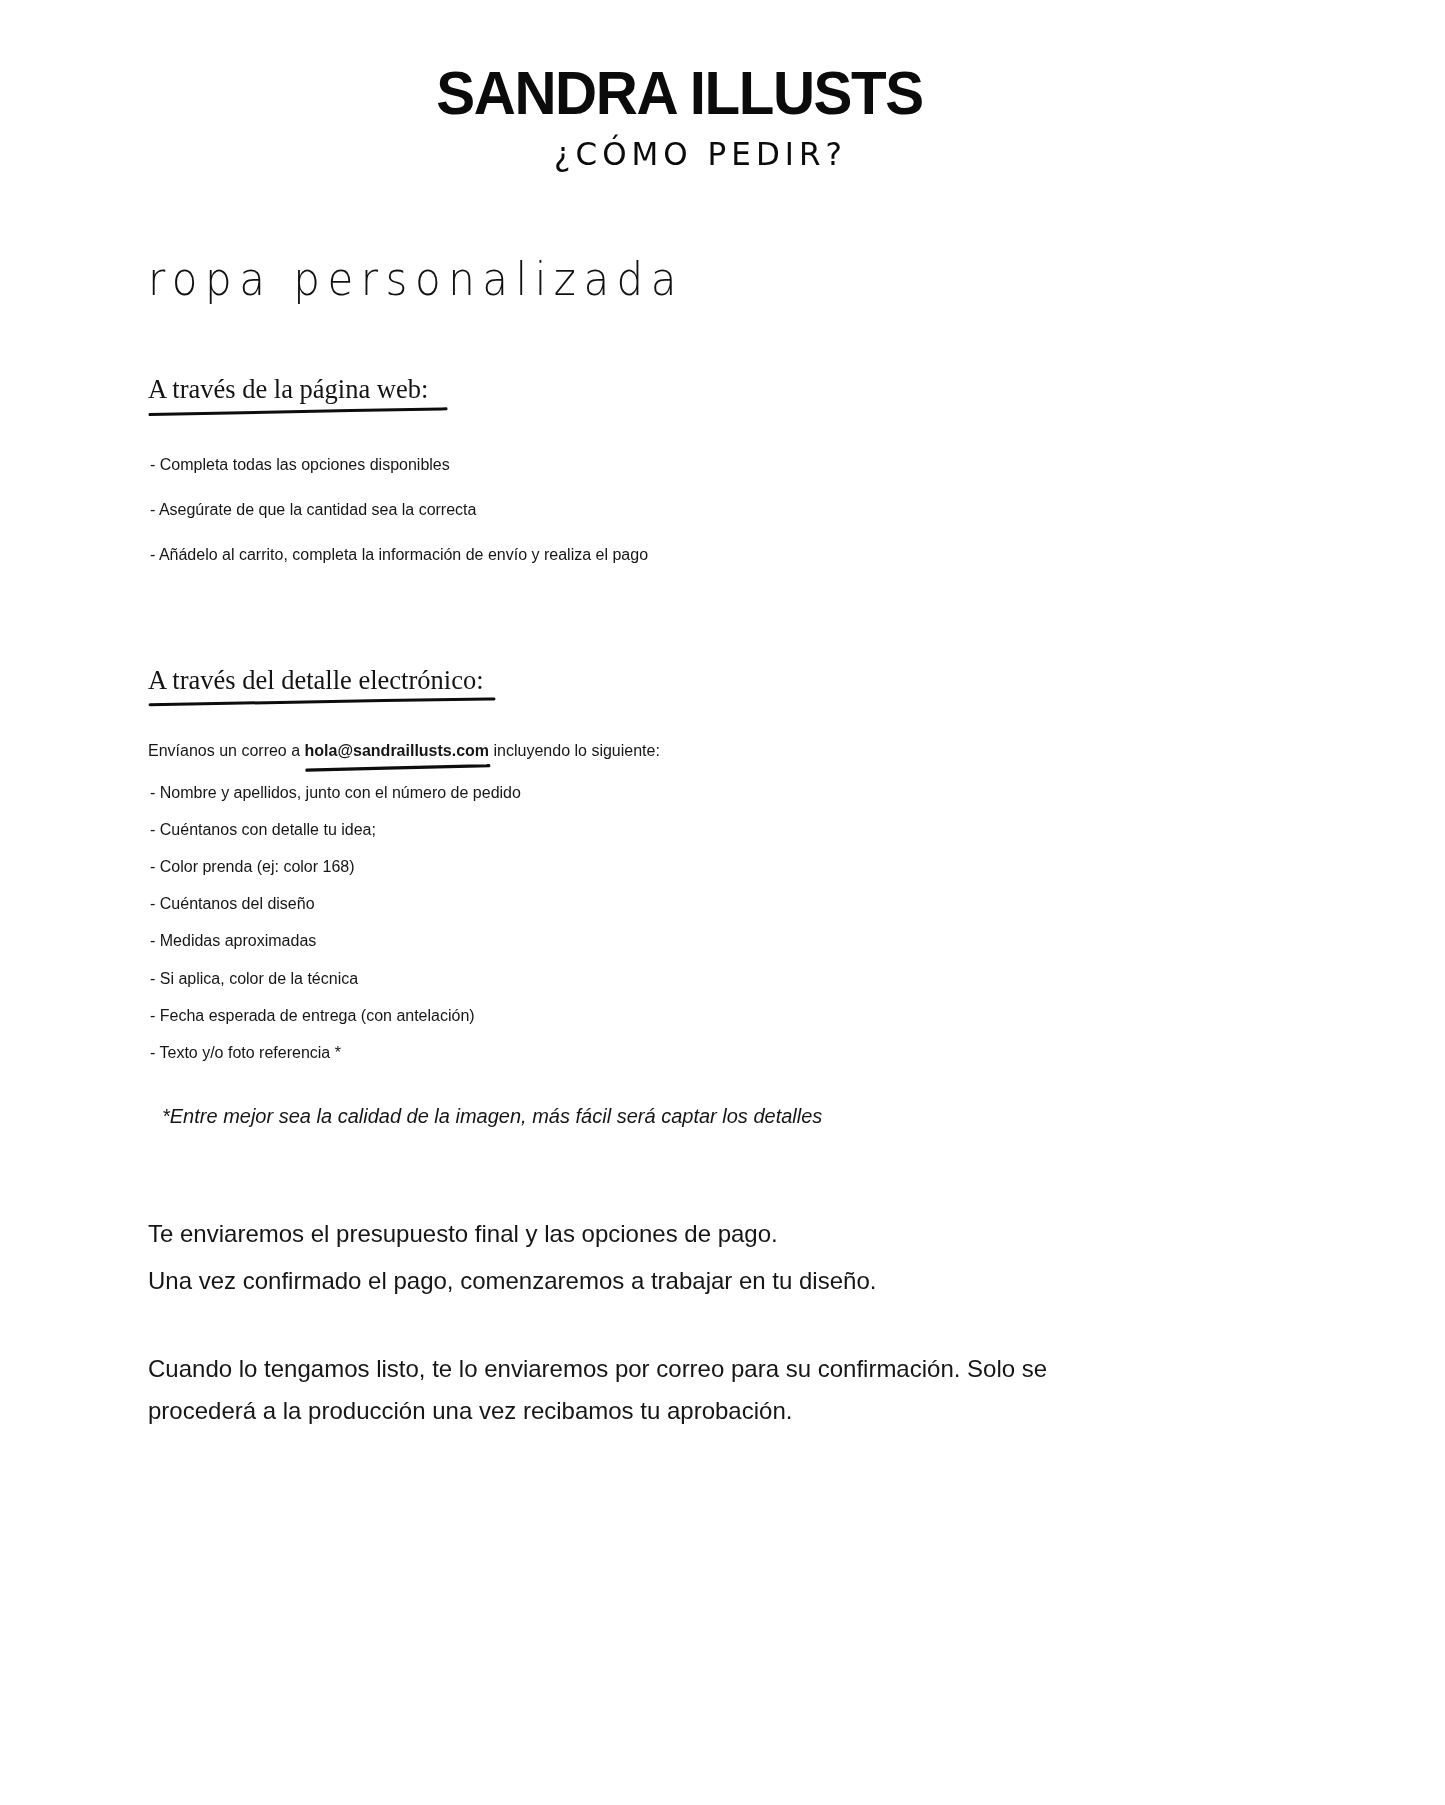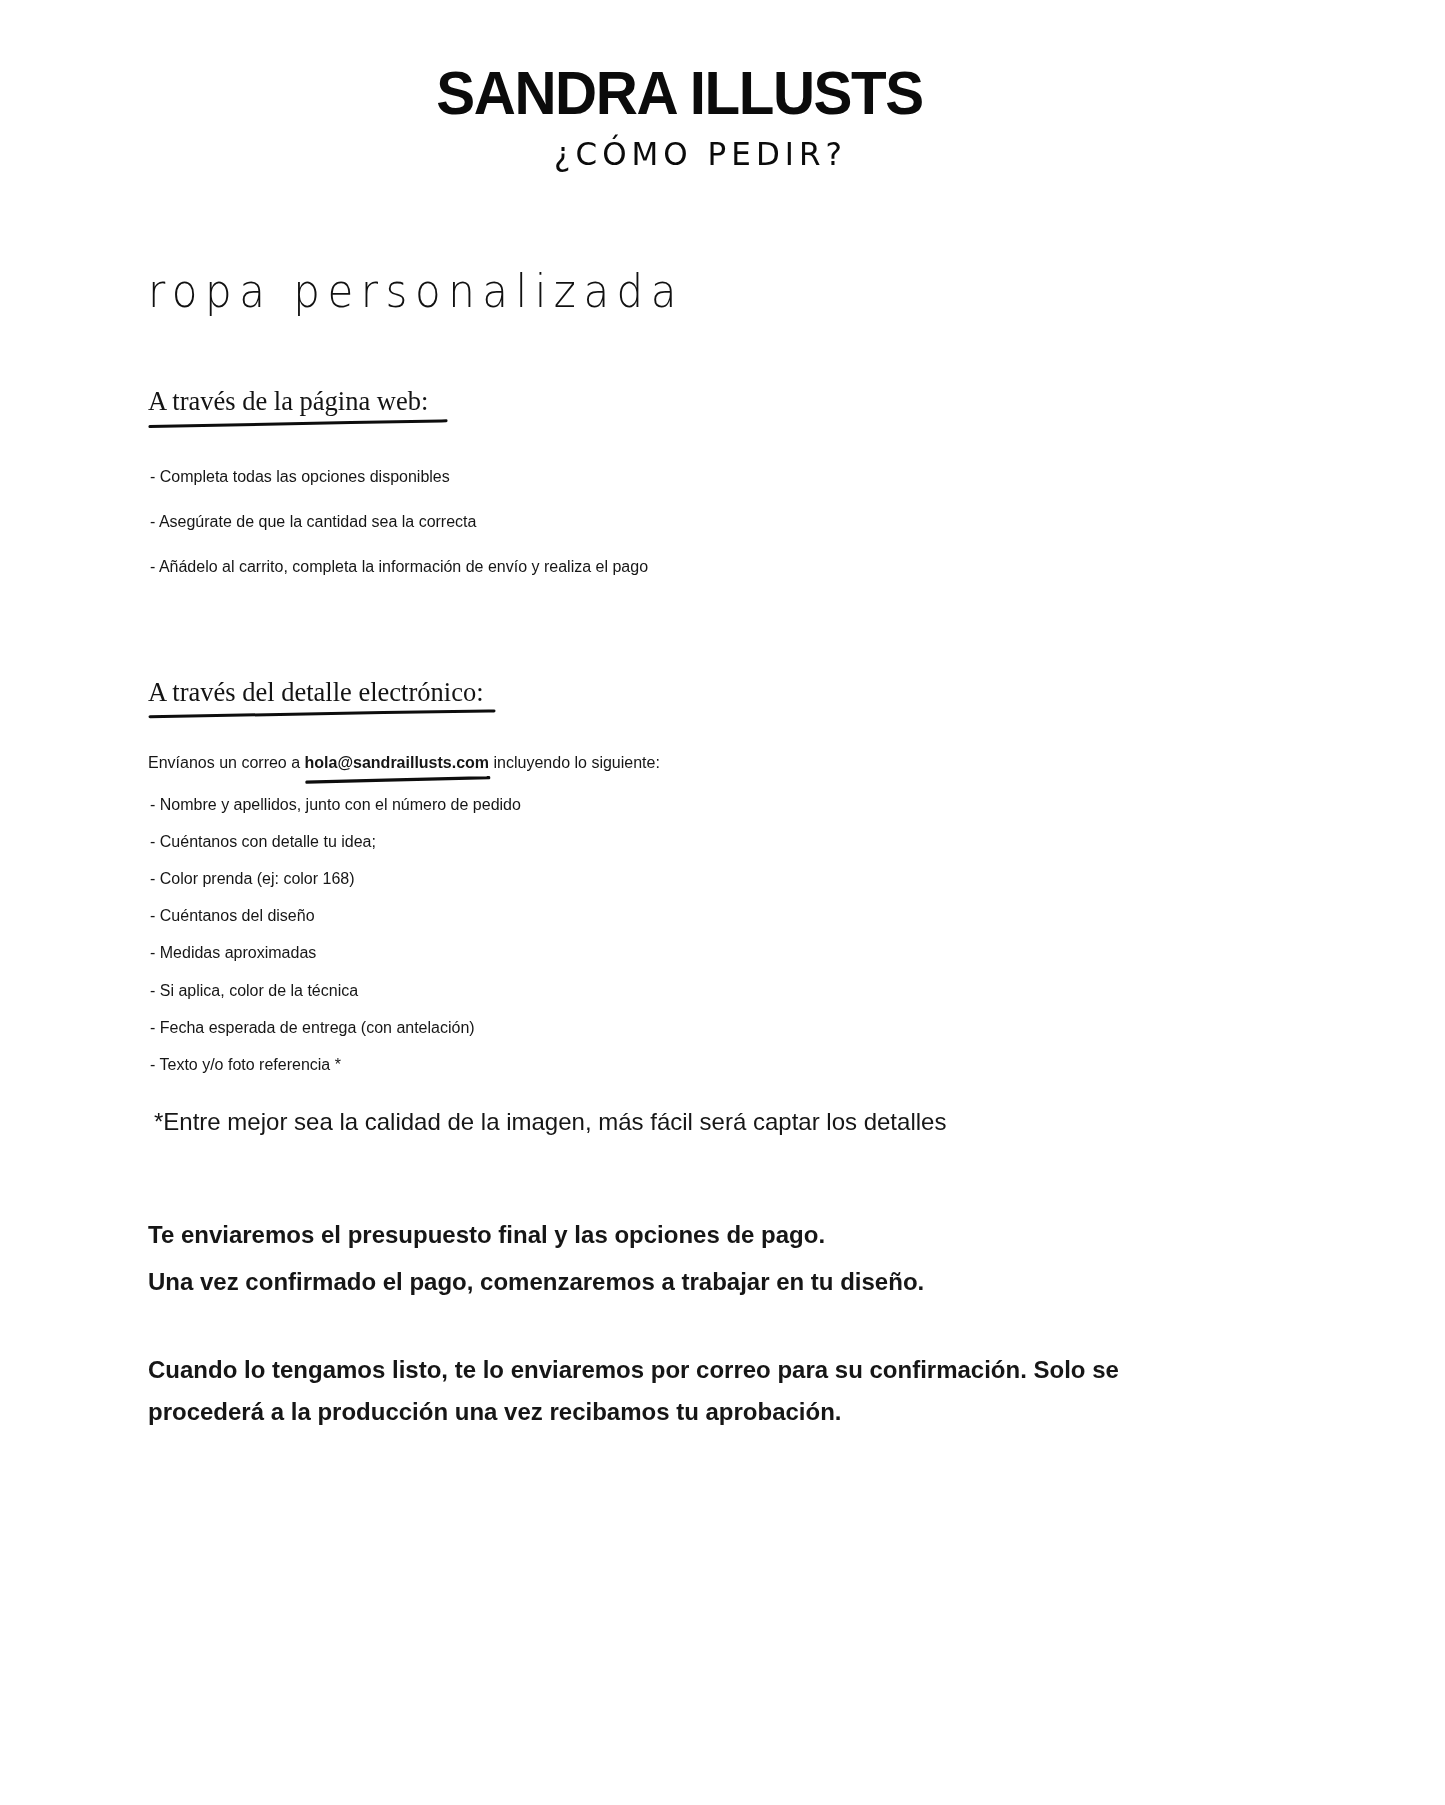--- a/index.html
+++ b/index.html
@@ -57,21 +57,21 @@
     margin: 14px 0 0 0;
     padding-left: 42px;
     transform: scaleY(1.05);
     white-space: nowrap;
   }
 
   
   .content {
     position: absolute;
     left: 148px;
-    top: 264px;
+    top: 252px;
     width: 1150px;
   }
 
   
   .category-heading {
     font-family: "DejaVu Sans", sans-serif;
     font-weight: 300;
     font-size: 42px;
     letter-spacing: 7.5px;
     line-height: 1.15;
@@ -124,26 +124,27 @@
     white-space: nowrap;
   }
 
   .line-indent {
     padding-left: 2px;
   }
 
   .footnote {
     font-family: "Liberation Sans", sans-serif;
     font-weight: 400;
-    font-size: 24px;
+    font-size: 20px;
     line-height: 1.2;
     color: #161616;
-    margin: 0;
+    margin: 8px;
     padding-left: 6px;
     white-space: nowrap;
+    font-style: italic;
   }
 
   .email {
     font-weight: 700;
     position: relative;
     display: inline-block;
   }
 
   .email-underline {
     position: absolute;
@@ -155,21 +156,21 @@
   }
   .email-underline path {
     fill: none;
     stroke: #0d0d0d;
     stroke-width: 3.2;
     stroke-linecap: round;
   }
 
   .paragraph {
     font-family: "Liberation Sans", sans-serif;
-    font-weight: 700;
+    font-weight: 400;
     font-size: 24px;
     line-height: 1.2;
     color: #161616;
     margin: 0;
     max-width: 1120px;
   }
 
   
   .gap-web-heading   { height: 74px; }
   .gap-after-heading { height: 38px; }

